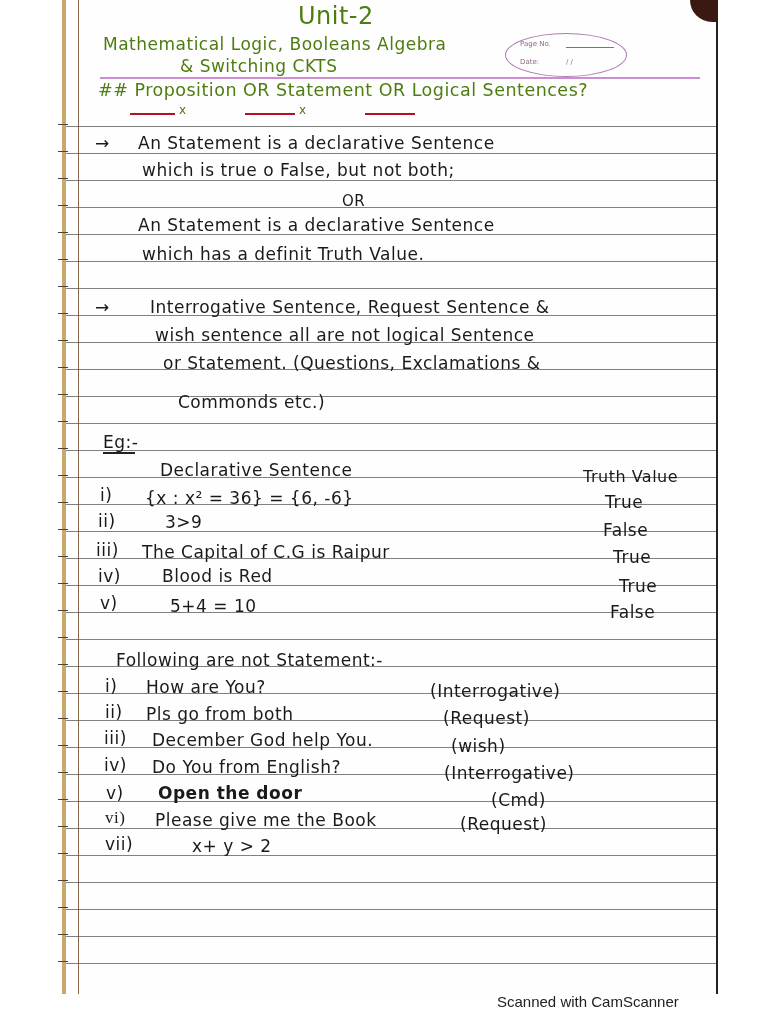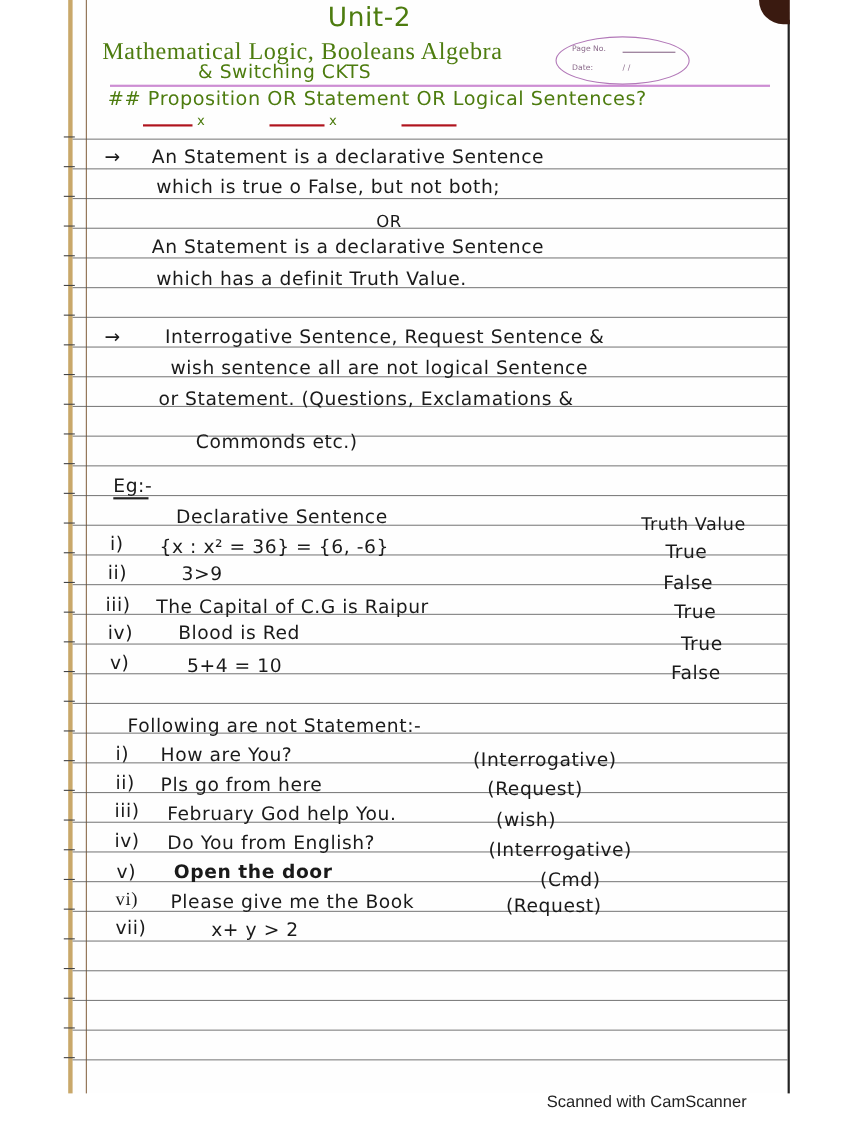--- a/index.html
+++ b/index.html
@@ -92,21 +92,21 @@
     <div class="tick" style="top: 880px;"></div>
     <div class="rule" style="top: 909px;"></div>
     <div class="tick" style="top: 907px;"></div>
     <div class="rule" style="top: 936px;"></div>
     <div class="tick" style="top: 934px;"></div>
     <div class="rule" style="top: 963px;"></div>
     <div class="tick" style="top: 961px;"></div>
   </div>
 
 <div class="hw red title" style="left:298px;top:2px;">Unit-2</div>
-<div class="hw red heading" style="left:93px;top:34px;font-size:22px;font-family:Liberation Serif, serif;">Mathematical Logic, Booleans Algebra</div>
+<div class="hw red heading" style="left:103px;top:34px;font-size:17px;">Mathematical Logic, Booleans Algebra</div>
 <div class="hw red heading" style="left:180px;top:56px;font-size:17px;">&amp; Switching CKTS</div>
 
 <div class="stamp">
   <span style="left:14px;top:6px;">Page No.</span>
   <span style="left:60px;top:13px;width:48px;border-bottom:1px solid #8a6a8a;height:0;"></span>
   <span style="left:14px;top:24px;">Date:</span>
   <span style="left:60px;top:24px;">/ /</span>
 </div>
 
 <div class="pink" style="left:100px;top:77px;width:600px;"></div>
@@ -121,21 +121,21 @@
 <div class="hw" style="left:95px;top:133px;">→</div>
 <div class="hw" style="left:138px;top:133px;">An Statement is a declarative Sentence</div>
 <div class="hw" style="left:142px;top:160px;">which is true o False, but not both;</div>
 <div class="hw" style="left:342px;top:192px;font-size:15px;">OR</div>
 <div class="hw" style="left:138px;top:215px;">An Statement is a declarative Sentence</div>
 <div class="hw" style="left:142px;top:244px;">which has a definit Truth Value.</div>
 
 <div class="hw" style="left:95px;top:297px;">→</div>
 <div class="hw" style="left:150px;top:297px;">Interrogative Sentence, Request Sentence &amp;</div>
 <div class="hw" style="left:155px;top:325px;">wish sentence all are not logical Sentence</div>
-<div class="hw" style="left:144px;top:353px;">or Statement. (Questions, Exclamations &amp;</div>
+<div class="hw" style="left:163px;top:353px;">or Statement. (Questions, Exclamations &amp;</div>
 <div class="hw" style="left:178px;top:380px;margin-top:12px;">Commonds etc.)</div>
 
 <div class="hw" style="left:103px;top:432px;">Eg:-</div>
 <div class="eg-under"></div>
 <div class="hw" style="left:160px;top:460px;">Declarative Sentence</div>
 <div class="hw" style="left:567px;top:467px;font-size:16px;margin-left:16px;">Truth Value</div>
 
 <div>
   <div>
     <div class="hw" style="left:100px;top:485px;">i)</div>
@@ -166,26 +166,26 @@
 
 <div class="hw" style="left:116px;top:650px;">Following are not Statement:-</div>
 <div>
   <div>
     <div class="hw" style="left:105px;top:676px;">i)</div>
     <div class="hw" style="left:146px;top:677px;">How are You?</div>
     <div class="hw" style="left:430px;top:681px;">(Interrogative)</div>
   </div>
   <div>
     <div class="hw" style="left:105px;top:702px;">ii)</div>
-    <div class="hw" style="left:146px;top:704px;">Pls go from here</div>
+    <div class="hw" style="left:146px;top:704px;">Pls go from both</div>
     <div class="hw" style="left:443px;top:708px;">(Request)</div>
   </div>
   <div>
     <div class="hw" style="left:104px;top:728px;">iii)</div>
-    <div class="hw" style="left:152px;top:730px;">February God help You.</div>
+    <div class="hw" style="left:152px;top:730px;">December God help You.</div>
     <div class="hw" style="left:451px;top:736px;">(wish)</div>
   </div>
   <div>
     <div class="hw" style="left:104px;top:755px;">iv)</div>
     <div class="hw" style="left:152px;top:757px;">Do You from English?</div>
     <div class="hw" style="left:444px;top:763px;">(Interrogative)</div>
   </div>
   <div>
     <div class="hw" style="left:106px;top:783px;">v)</div>
     <div class="hw" style="left:158px;top:783px;font-weight:bold;">Open the door</div>

